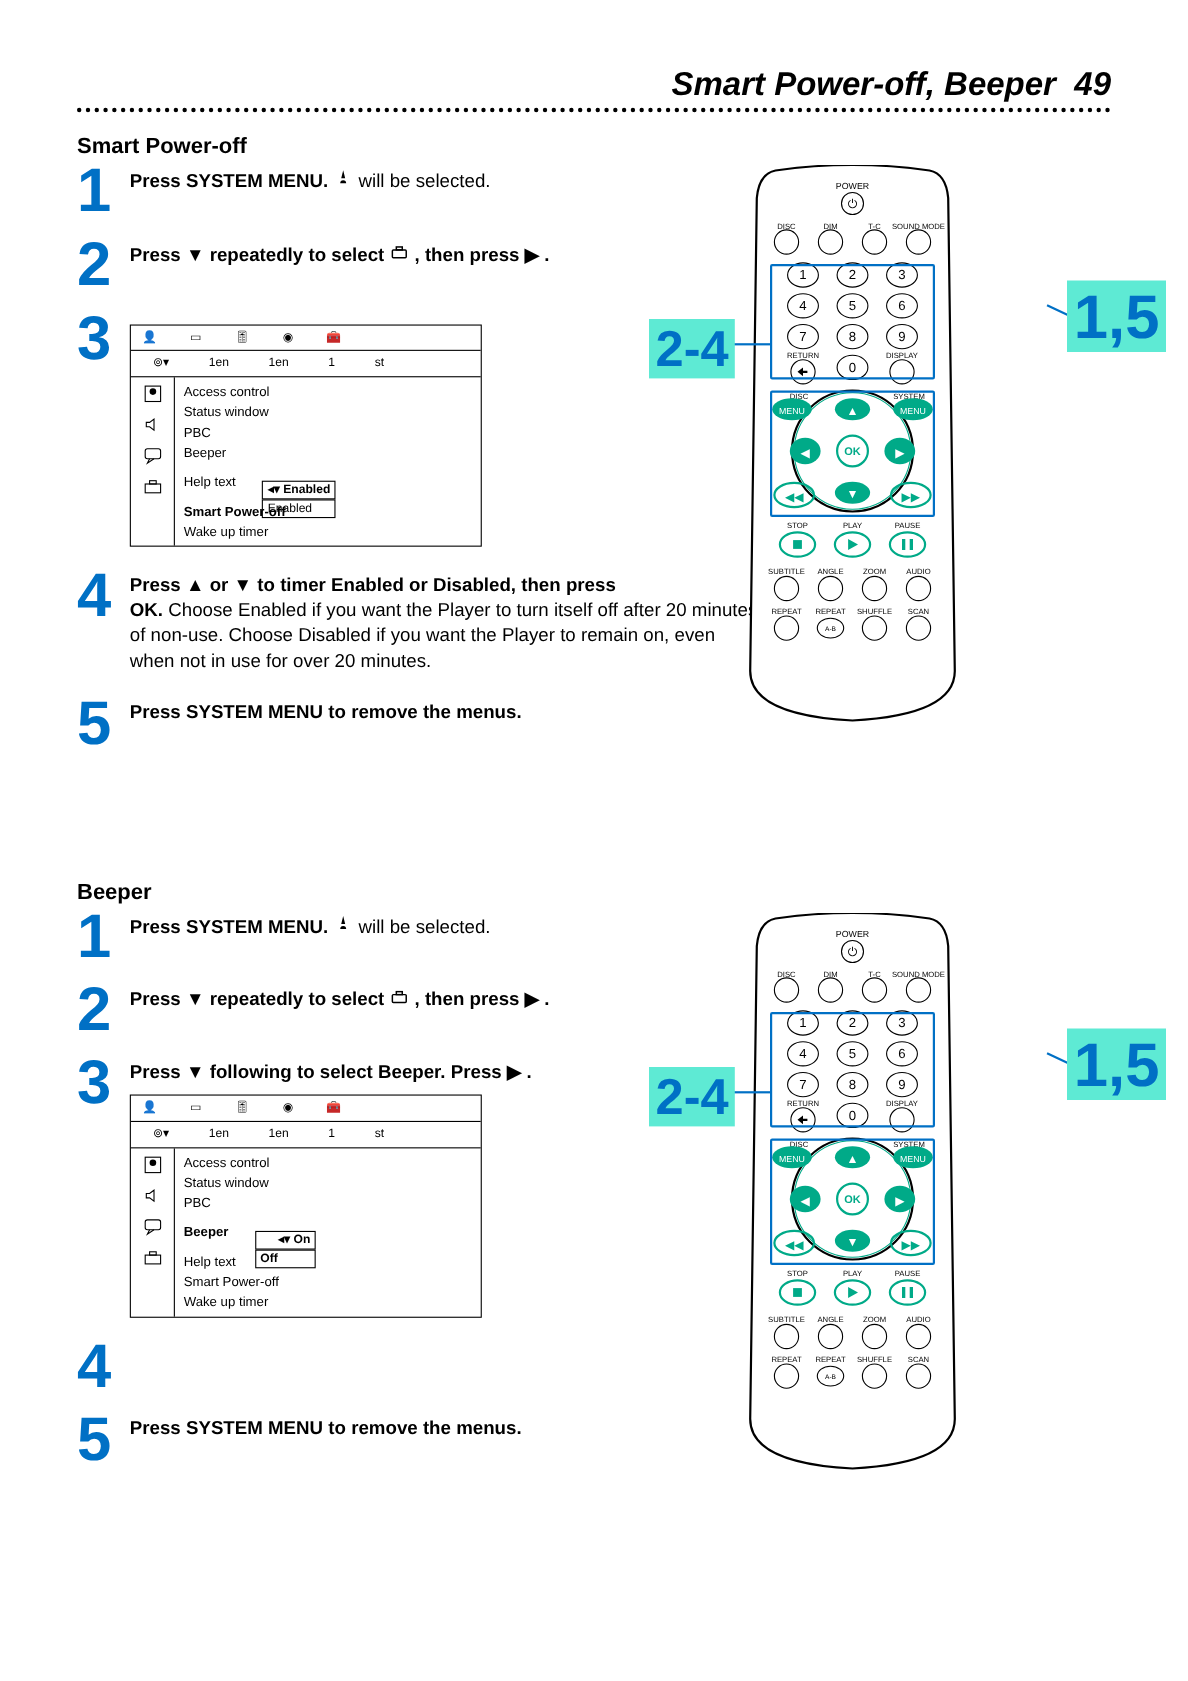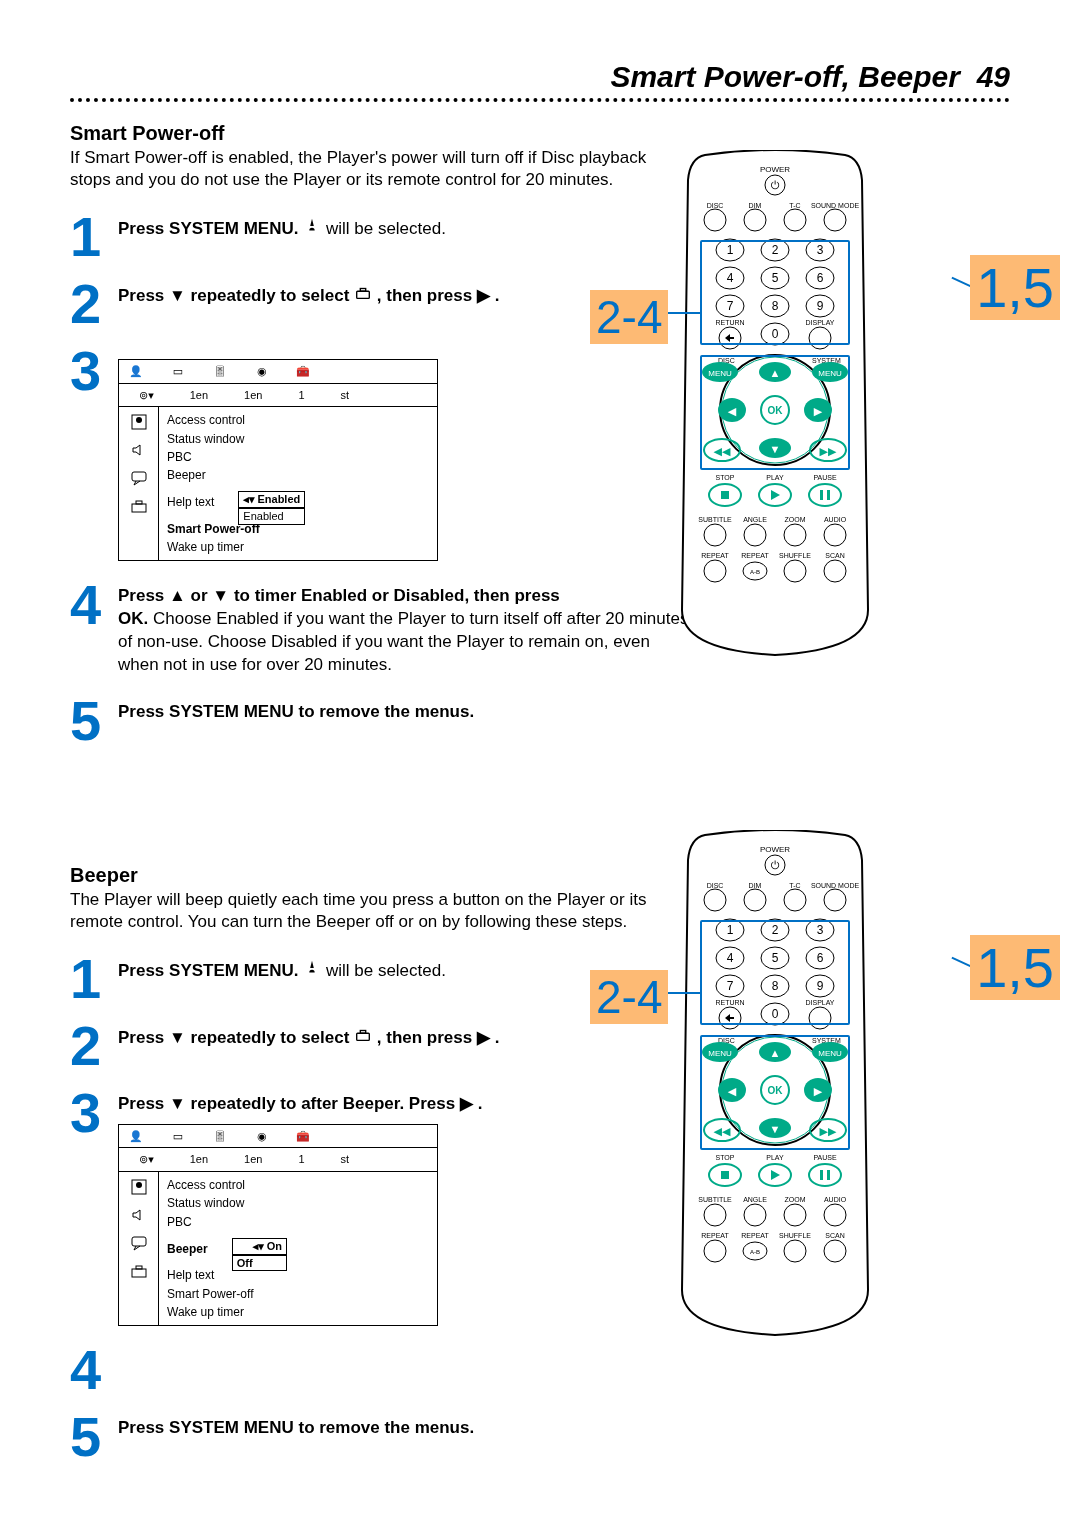--- a/index.html
+++ b/index.html
@@ -104,21 +104,21 @@
     padding: 0 4px;
     font-size: 11px;
     margin-left: 8px;
     display: inline-block;
   }
   .ms-optstack {
     display: inline-flex;
     flex-direction: column;
     margin-left: 8px;
     position: relative;
-    top: 6px;
+    top: 16px;
   }
 
   
   .remote-block {
     position: absolute;
     right: 60px;
     width: 370px;
     display: flex;
     align-items: flex-start;
   }
@@ -132,23 +132,23 @@
   }
   .remote-svg { width: 100%; height: 100%; }
 
   .callout {
     position: absolute;
     border: 2px solid #0070c5;
     border-radius: 2px;
   }
   .callout-label {
     position: absolute;
-    background: #fdba74;
+    background: #5eead4;
     color: #0070c5;
-    font-weight: normal;
+    font-weight: bold;
     font-size: 40px;
     padding: 0 6px;
     z-index: 10;
   }
   .lead-line {
     position: absolute;
     background: #0070c5;
     height: 2px;
     z-index: 5;
   }
@@ -159,21 +159,20 @@
 <body>
 
 <div class="page-title">
   <span>Smart Power-off, Beeper</span>
   &nbsp;<span>49</span>
 </div>
 <hr class="dotted-divider">
 
 <div class="section">
   <div class="section-heading">Smart Power-off</div>
-  <div class="section-intro">If Smart Power-off is enabled, the Player's power will turn off if Disc playback stops and you do not use the Player or its remote control for 20 minutes.</div>
 
   <div class="step-row">
     <div class="step-number">1</div>
     <div class="step-text">
       <b><span>Press </span><span>SYSTEM MENU</span><span>.  </span></b>
       <span class="icon-inline">
         <svg width="18" height="18" viewBox="0 0 20 20">
             <path d="M10 2l-2 8h4l-2-8zm0 10c-2 0-3 1-3 3h6c0-2-1-3-3-3z" fill="#000"></path>
           </svg>
       </span>
@@ -280,21 +279,20 @@
         <span>Press </span>
         <span>SYSTEM MENU</span>
         <span> to remove the menus.</span>
       </b>
     </div>
   </div>
 </div>
 
 <div class="section section2">
   <div class="section-heading">Beeper</div>
-  <div class="section-intro">The Player will beep quietly each time you press a button on the Player or its remote control. You can turn the Beeper off or on by following these steps.</div>
 
   <div class="step-row">
     <div class="step-number">1</div>
     <div class="step-text">
       <b><span>Press </span><span>SYSTEM MENU</span><span>.  </span></b>
       <span class="icon-inline">
         <svg width="18" height="18" viewBox="0 0 20 20">
             <path d="M10 2l-2 8h4l-2-8zm0 10c-2 0-3 1-3 3h6c0-2-1-3-3-3z" fill="#000"></path>
           </svg>
       </span>
@@ -321,21 +319,21 @@
       </b>
     </div>
   </div>
 
   <div class="step-row">
     <div class="step-number">3</div>
     <div class="step-text">
       <b>
         <span>Press </span>
         <span>▼</span>
-        <span> repeatedly to after Beeper. Press </span>
+        <span> following to select Beeper. Press </span>
         <span>▶</span>
         <span>.</span>
       </b>
       <div class="menu-screenshot">
         <div class="ms-header">
           <span>👤</span>
           <span>▭</span>
           <span>🎚</span>
           <span>◉</span>
           <span>🧰</span>

